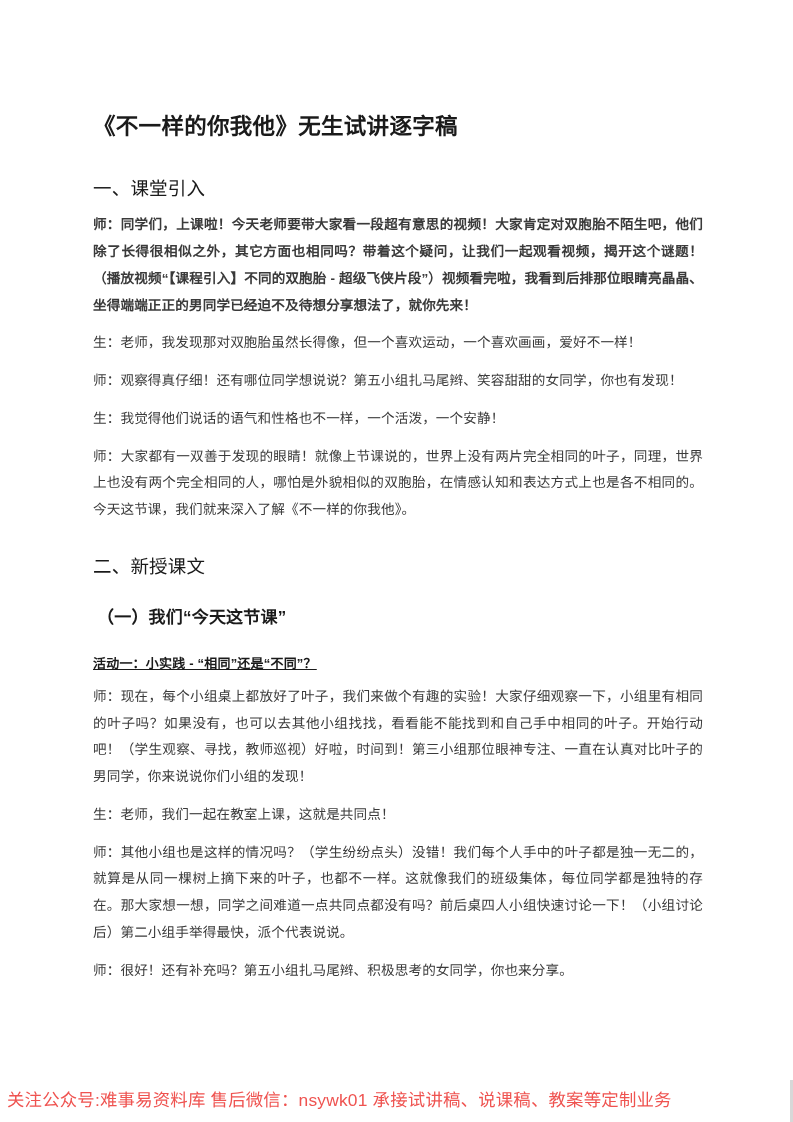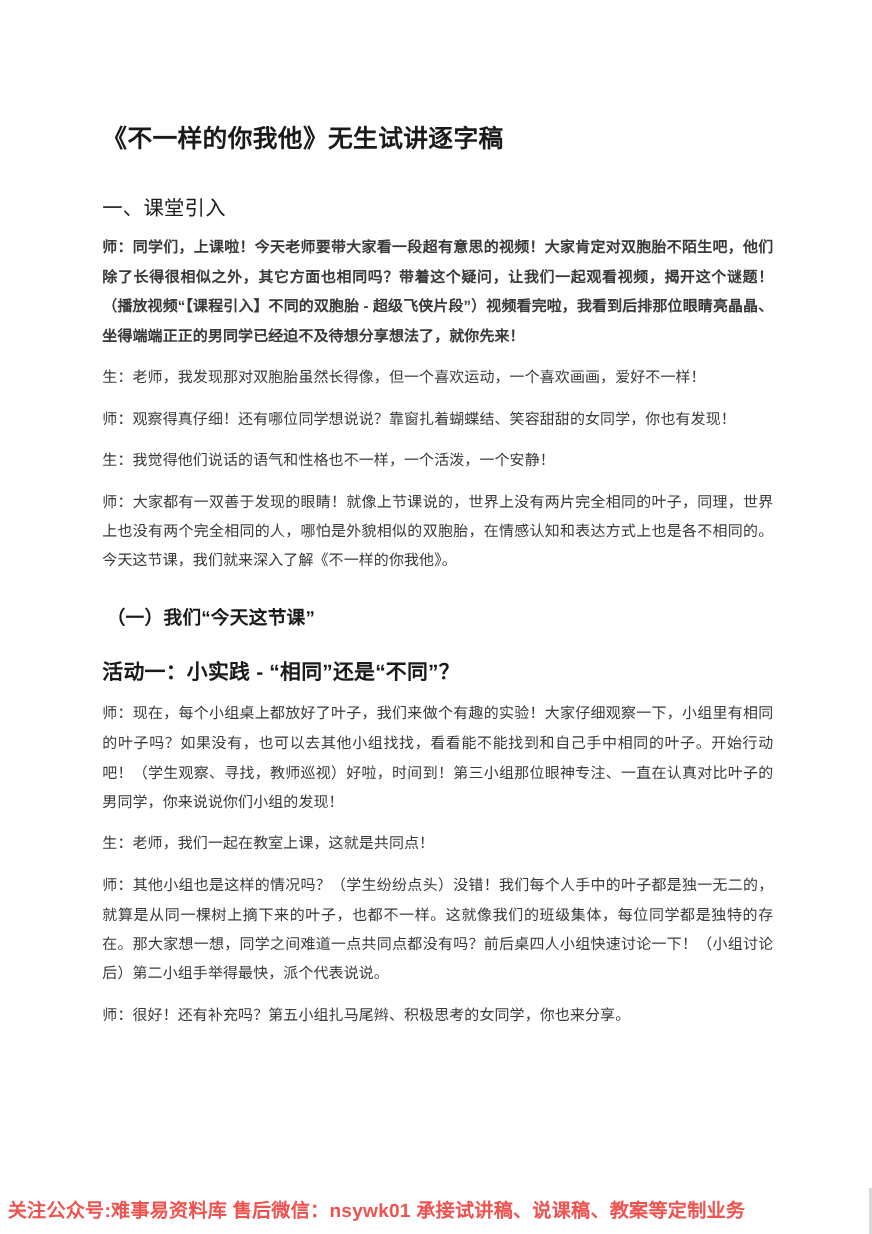--- a/index.html
+++ b/index.html
@@ -56,26 +56,27 @@
     font-size: 17px;
     font-weight: bold;
     color: #1a1a1a;
     line-height: 1.4;
     margin: 26px 0 6px 0;
     padding-left: 4px;
     letter-spacing: 0.2px;
   }
 
   .h-activity {
-    font-size: 19px;
+    font-size: 13px;
     font-weight: bold;
     color: #1a1a1a;
     line-height: 1.4;
     margin: 25px 0 6px 0;
     letter-spacing: 0.2px;
+    text-decoration: underline;
   }
 
   p.para {
     font-size: 13.6px;
     color: #3a3a3a;
     line-height: 1.97;
     margin: 11px 0 0 0;
     text-align: justify;
     text-justify: inter-ideograph;
     letter-spacing: 0.12px;
@@ -89,21 +90,21 @@
     bottom: 0;
     width: 793px;
     height: 42px;
     display: flex;
     align-items: center;
     background: #ffffff;
     overflow: hidden;
   }
   .footer-text {
     font-size: 17.4px;
-    font-weight: bold;
+    font-weight: normal;
     color: #ef5350;
     white-space: nowrap;
     padding-left: 7px;
     letter-spacing: 0.2px;
     line-height: 1;
   }
   .footer-edge {
     position: absolute;
     right: 0;
     top: 0;
@@ -118,24 +119,25 @@
 <div class="page">
 
   <div class="content">
 
     <h1 class="doc-title">《不一样的你我他》无生试讲逐字稿</h1>
 
     <h2 class="h-section">一、课堂引入</h2>
 
     <p class="para">师：同学们，上课啦！今天老师要带大家看一段超有意思的视频！大家肯定对双胞胎不陌生吧，他们除了长得很相似之外，其它方面也相同吗？带着这个疑问，让我们一起观看视频，揭开这个谜题！（播放视频“【课程引入】不同的双胞胎 - 超级飞侠片段”）视频看完啦，我看到后排那位眼睛亮晶晶、坐得端端正正的男同学已经迫不及待想分享想法了，就你先来！</p>
     <p class="para">生：老师，我发现那对双胞胎虽然长得像，但一个喜欢运动，一个喜欢画画，爱好不一样！</p>
-    <p class="para">师：观察得真仔细！还有哪位同学想说说？靠窗扎着蝴蝶结、笑容甜甜的女同学，你也有发现！</p>
+    <p class="para">师：观察得真仔细！还有哪位同学想说说？第五小组扎马尾辫、笑容甜甜的女同学，你也有发现！</p>
     <p class="para">生：我觉得他们说话的语气和性格也不一样，一个活泼，一个安静！</p>
     <p class="para">师：大家都有一双善于发现的眼睛！就像上节课说的，世界上没有两片完全相同的叶子，同理，世界上也没有两个完全相同的人，哪怕是外貌相似的双胞胎，在情感认知和表达方式上也是各不相同的。今天这节课，我们就来深入了解《不一样的你我他》。</p>
 
+    <h2 class="h-section">二、新授课文</h2>
 
     <h3 class="h-sub">（一）我们“今天这节课”</h3>
 
     <h4 class="h-activity">活动一：小实践 - “相同”还是“不同”？</h4>
 
     <p class="para">师：现在，每个小组桌上都放好了叶子，我们来做个有趣的实验！大家仔细观察一下，小组里有相同的叶子吗？如果没有，也可以去其他小组找找，看看能不能找到和自己手中相同的叶子。开始行动吧！（学生观察、寻找，教师巡视）好啦，时间到！第三小组那位眼神专注、一直在认真对比叶子的男同学，你来说说你们小组的发现！</p>
     <p class="para">生：老师，我们一起在教室上课，这就是共同点！</p>
     <p class="para">师：其他小组也是这样的情况吗？（学生纷纷点头）没错！我们每个人手中的叶子都是独一无二的，就算是从同一棵树上摘下来的叶子，也都不一样。这就像我们的班级集体，每位同学都是独特的存在。那大家想一想，同学之间难道一点共同点都没有吗？前后桌四人小组快速讨论一下！（小组讨论后）第二小组手举得最快，派个代表说说。</p>
     <p class="para">师：很好！还有补充吗？第五小组扎马尾辫、积极思考的女同学，你也来分享。</p>
 

